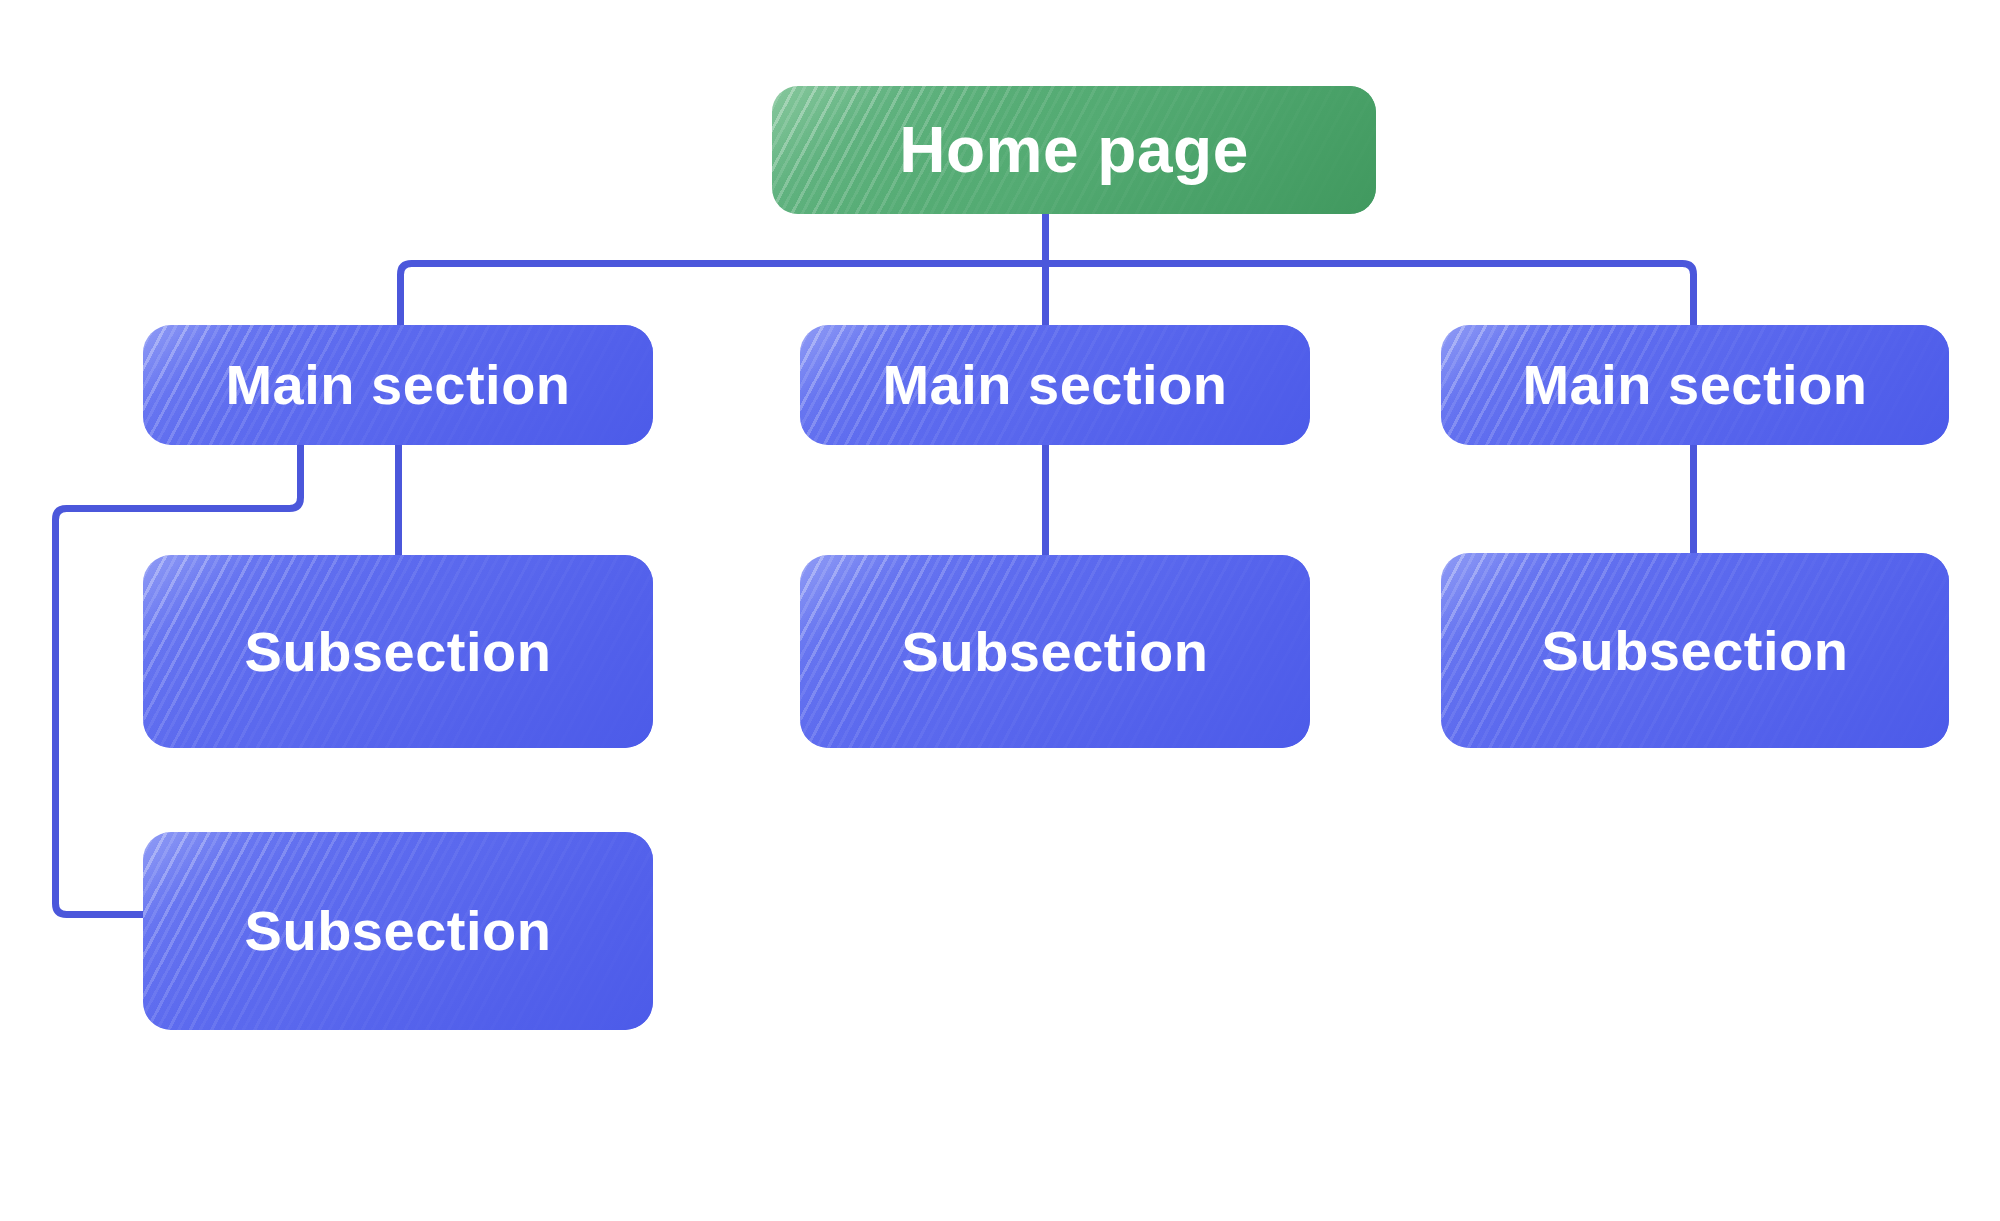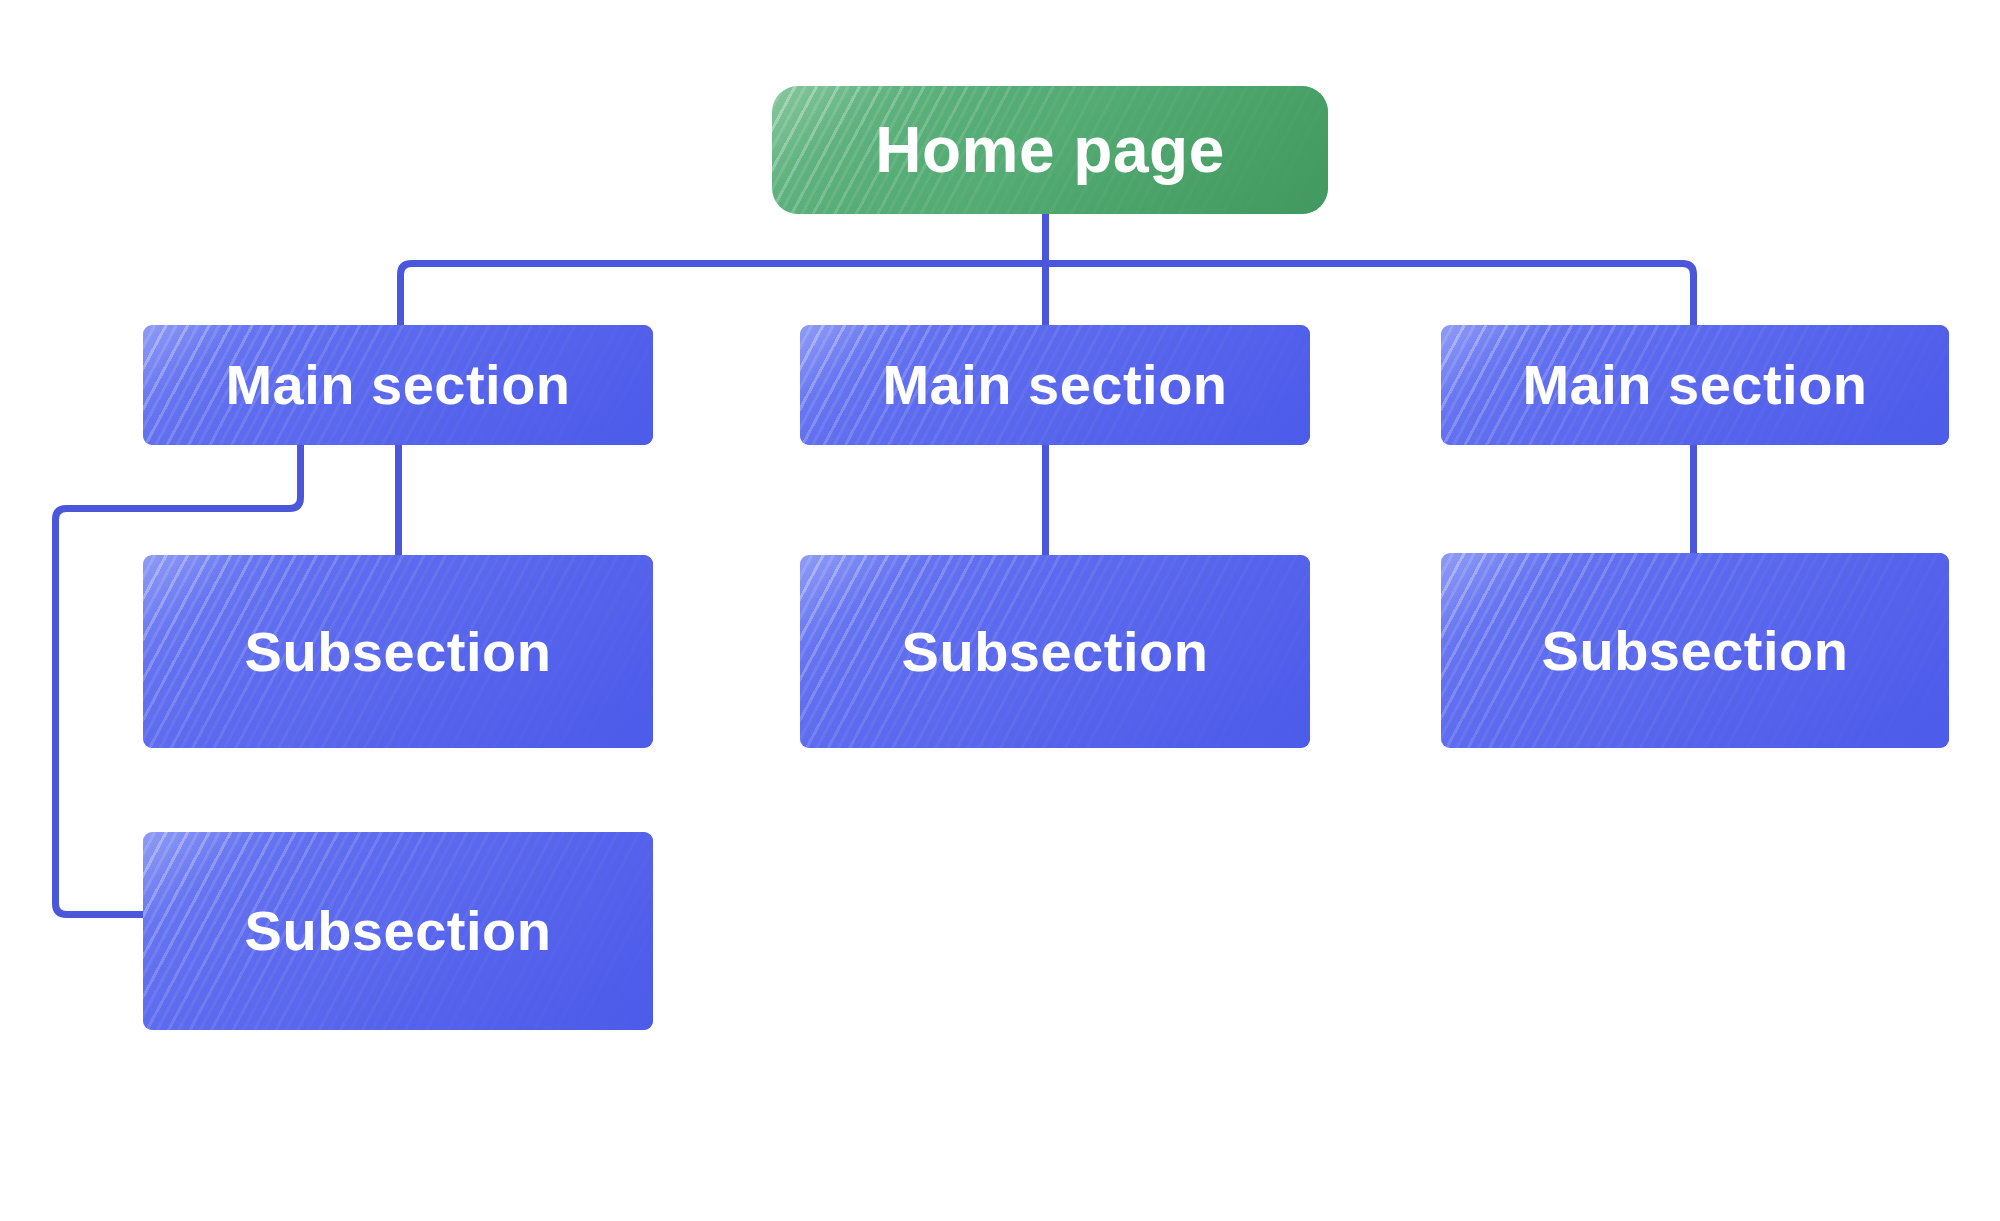--- a/index.html
+++ b/index.html
@@ -14,21 +14,20 @@
   .edges path{fill:none;stroke:#4b57db;stroke-width:7;}
   .node{
     position:absolute;
     border-radius:28px;
     display:flex;align-items:center;justify-content:center;
     overflow:hidden;
   }
   
   .node--blue{
     background:linear-gradient(140deg,#8f9bf5 0%,#6a78f1 16%,#5b69ee 42%,#5563ec 70%,#4e5de9 100%);
-    border-radius:9px;
   }
   .node--green{
     background:linear-gradient(140deg,#86c79c 0%,#63b482 18%,#54ab73 45%,#4aa269 75%,#41995f 100%);
   }
   
   .node::before{
     content:"";position:absolute;inset:0;border-radius:inherit;
     background:repeating-linear-gradient(118deg,
       rgba(255,255,255,0.30) 0px, rgba(255,255,255,0.30) 3px,
       rgba(255,255,255,0.00) 3px, rgba(255,255,255,0.00) 9px,
@@ -54,21 +53,21 @@
   }
   .node .label{
     position:relative;z-index:3;
     color:#ffffff;font-weight:700;line-height:1;
     letter-spacing:0.5px;white-space:nowrap;
   }
   .node--home .label{font-size:64px;}
   .node--main .label,.node--sub .label{font-size:56px;}
 
   
-  #node-home {left:772px; top:86px;  width:556px;height:128px;border-radius:26px;}
+  #node-home {left:772px; top:86px;  width:604px;height:128px;border-radius:26px;}
   #node-main1{left:143px; top:325px; width:510px;height:120px;}
   #node-main2{left:800px; top:325px; width:510px;height:120px;}
   #node-main3{left:1441px;top:325px; width:508px;height:120px;}
   #node-sub1 {left:143px; top:555px; width:510px;height:193px;}
   #node-sub2 {left:800px; top:555px; width:510px;height:193px;}
   #node-sub3 {left:1441px;top:553px; width:508px;height:195px;}
   #node-sub1b{left:143px; top:832px; width:510px;height:198px;}
 </style>
 </head>
 <body>

